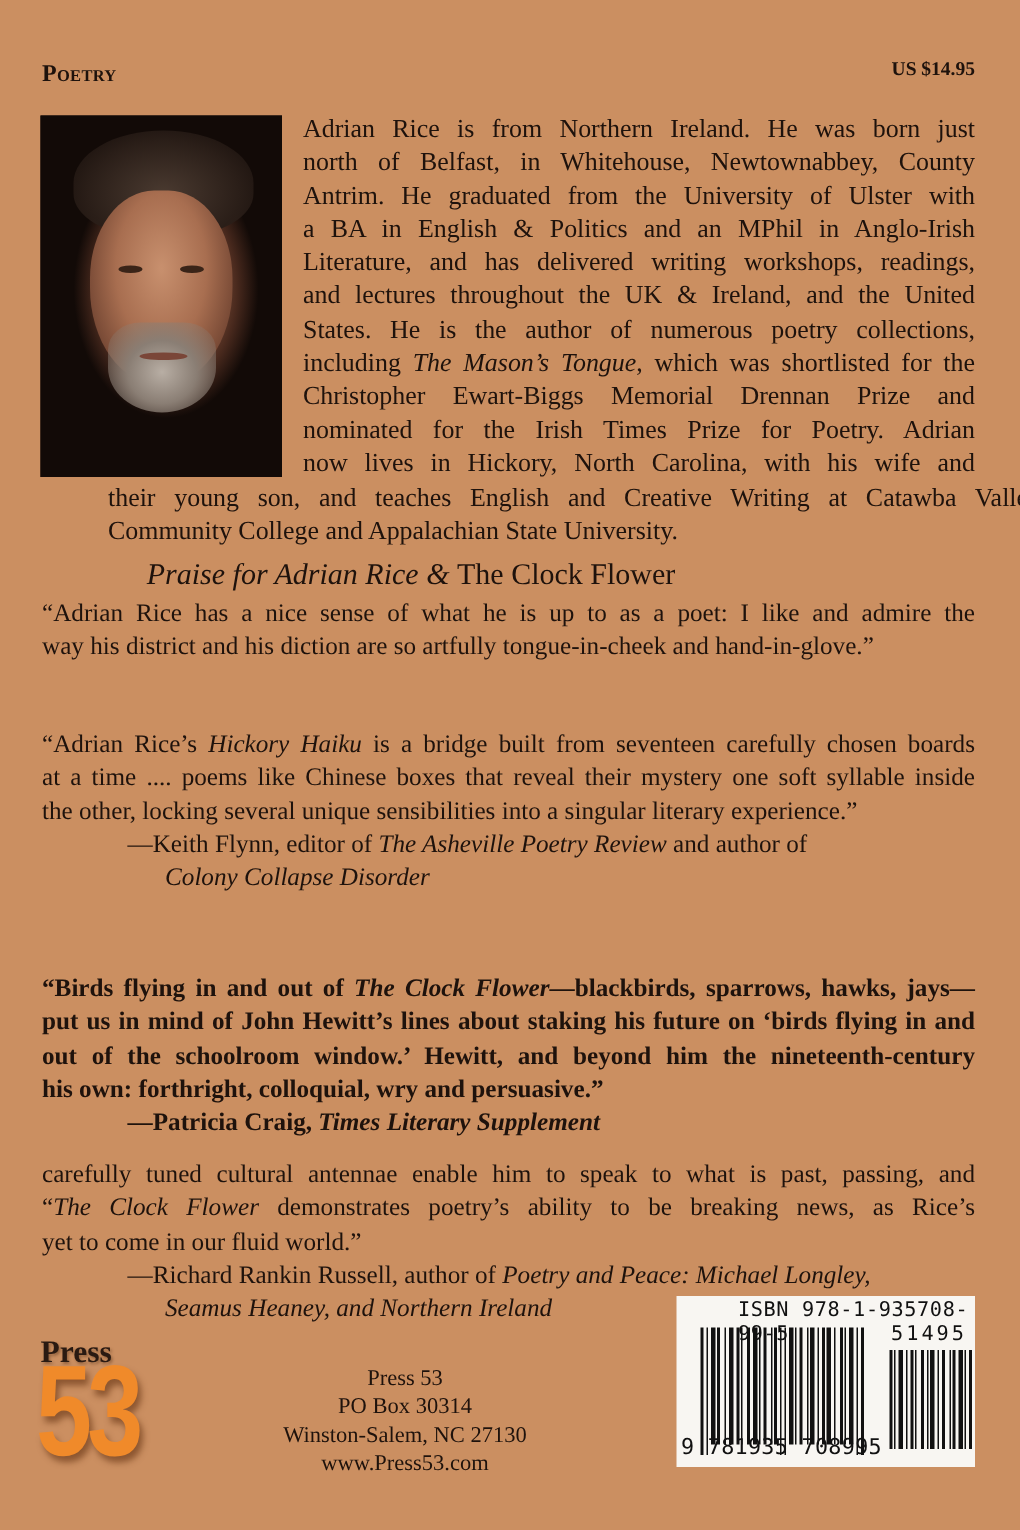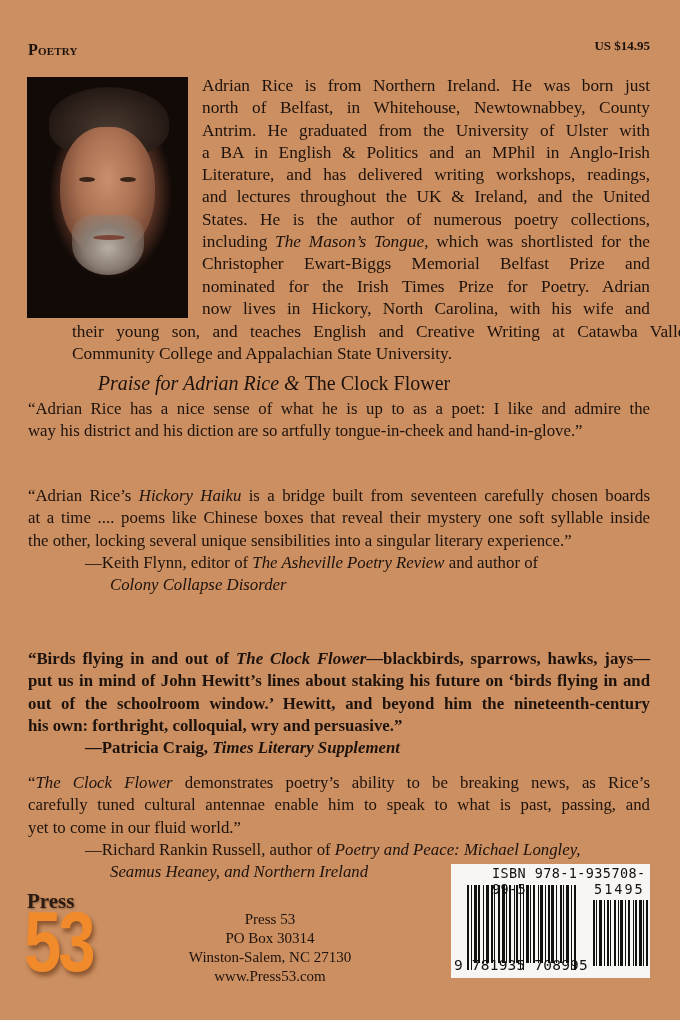--- a/index.html
+++ b/index.html
@@ -115,21 +115,21 @@
 
 <div class="abs bio">
   <span class="l">Adrian Rice is from Northern Ireland. He was born just</span>
   <span class="l">north of Belfast, in Whitehouse, Newtownabbey, County</span>
   <span class="l">Antrim. He graduated from the University of Ulster with</span>
   <span class="l">a BA in English &amp; Politics and an MPhil in Anglo-Irish</span>
   <span class="l">Literature, and has delivered writing workshops, readings,</span>
   <span class="l">and lectures throughout the UK &amp; Ireland, and the United</span>
   <span class="l">States. He is the author of numerous poetry collections,</span>
   <span class="l"><span>including </span><i>The Mason’s Tongue</i><span>, which was shortlisted for the</span></span>
-  <span class="l">Christopher Ewart-Biggs Memorial Belfast Prize and</span>
+  <span class="l">Christopher Ewart-Biggs Memorial Drennan Prize and</span>
   <span class="l">nominated for the Irish Times Prize for Poetry. Adrian</span>
   <span class="l">now lives in Hickory, North Carolina, with his wife and</span>
 </div>
 
 <div class="abs bio-cont">
   <span class="l">their young son, and teaches English and Creative Writing at Catawba Valley</span>
   <span class="l last">Community College and Appalachian State University.</span>
 </div>
 
 <div class="abs praise-head">
@@ -151,22 +151,22 @@
 
 <div class="abs quote" style="top:648px;font-weight:bold;">
   <span class="l"><span>“Birds flying in and out of </span><i>The Clock Flower</i><span>—blackbirds, sparrows, hawks, jays—</span></span>
   <span class="l">put us in mind of John Hewitt’s lines about staking his future on ‘birds flying in and</span>
   <span class="l">out of the schoolroom window.’ Hewitt, and beyond him the nineteenth-century</span>
   <span class="l last">his own: forthright, colloquial, wry and persuasive.”</span>
   <div class="attr" style="padding-left:57px;"><span>—Patricia Craig, </span><i>Times Literary Supplement</i></div>
 </div>
 
 <div class="abs quote" style="top:772px;">
+  <span class="l">carefully tuned cultural antennae enable him to speak to what is past, passing, and</span>
   <span class="l"><span>“</span><i>The Clock Flower</i><span> demonstrates poetry’s ability to be breaking news, as Rice’s</span></span>
-  <span class="l">carefully tuned cultural antennae enable him to speak to what is past, passing, and</span>
   <span class="l last">yet to come in our fluid world.”</span>
   <div class="attr" style="padding-left:57px;"><span>—Richard Rankin Russell, author of </span><i>Poetry and Peace: Michael Longley,</i></div>
   <div class="attr" style="padding-left:82px;"><i>Seamus Heaney, and Northern Ireland</i></div>
 </div>
 
 <div class="abs logo-press">Press</div>
 <div class="abs logo-53">53</div>
 
 <div class="abs address">
   <div>Press 53</div>

